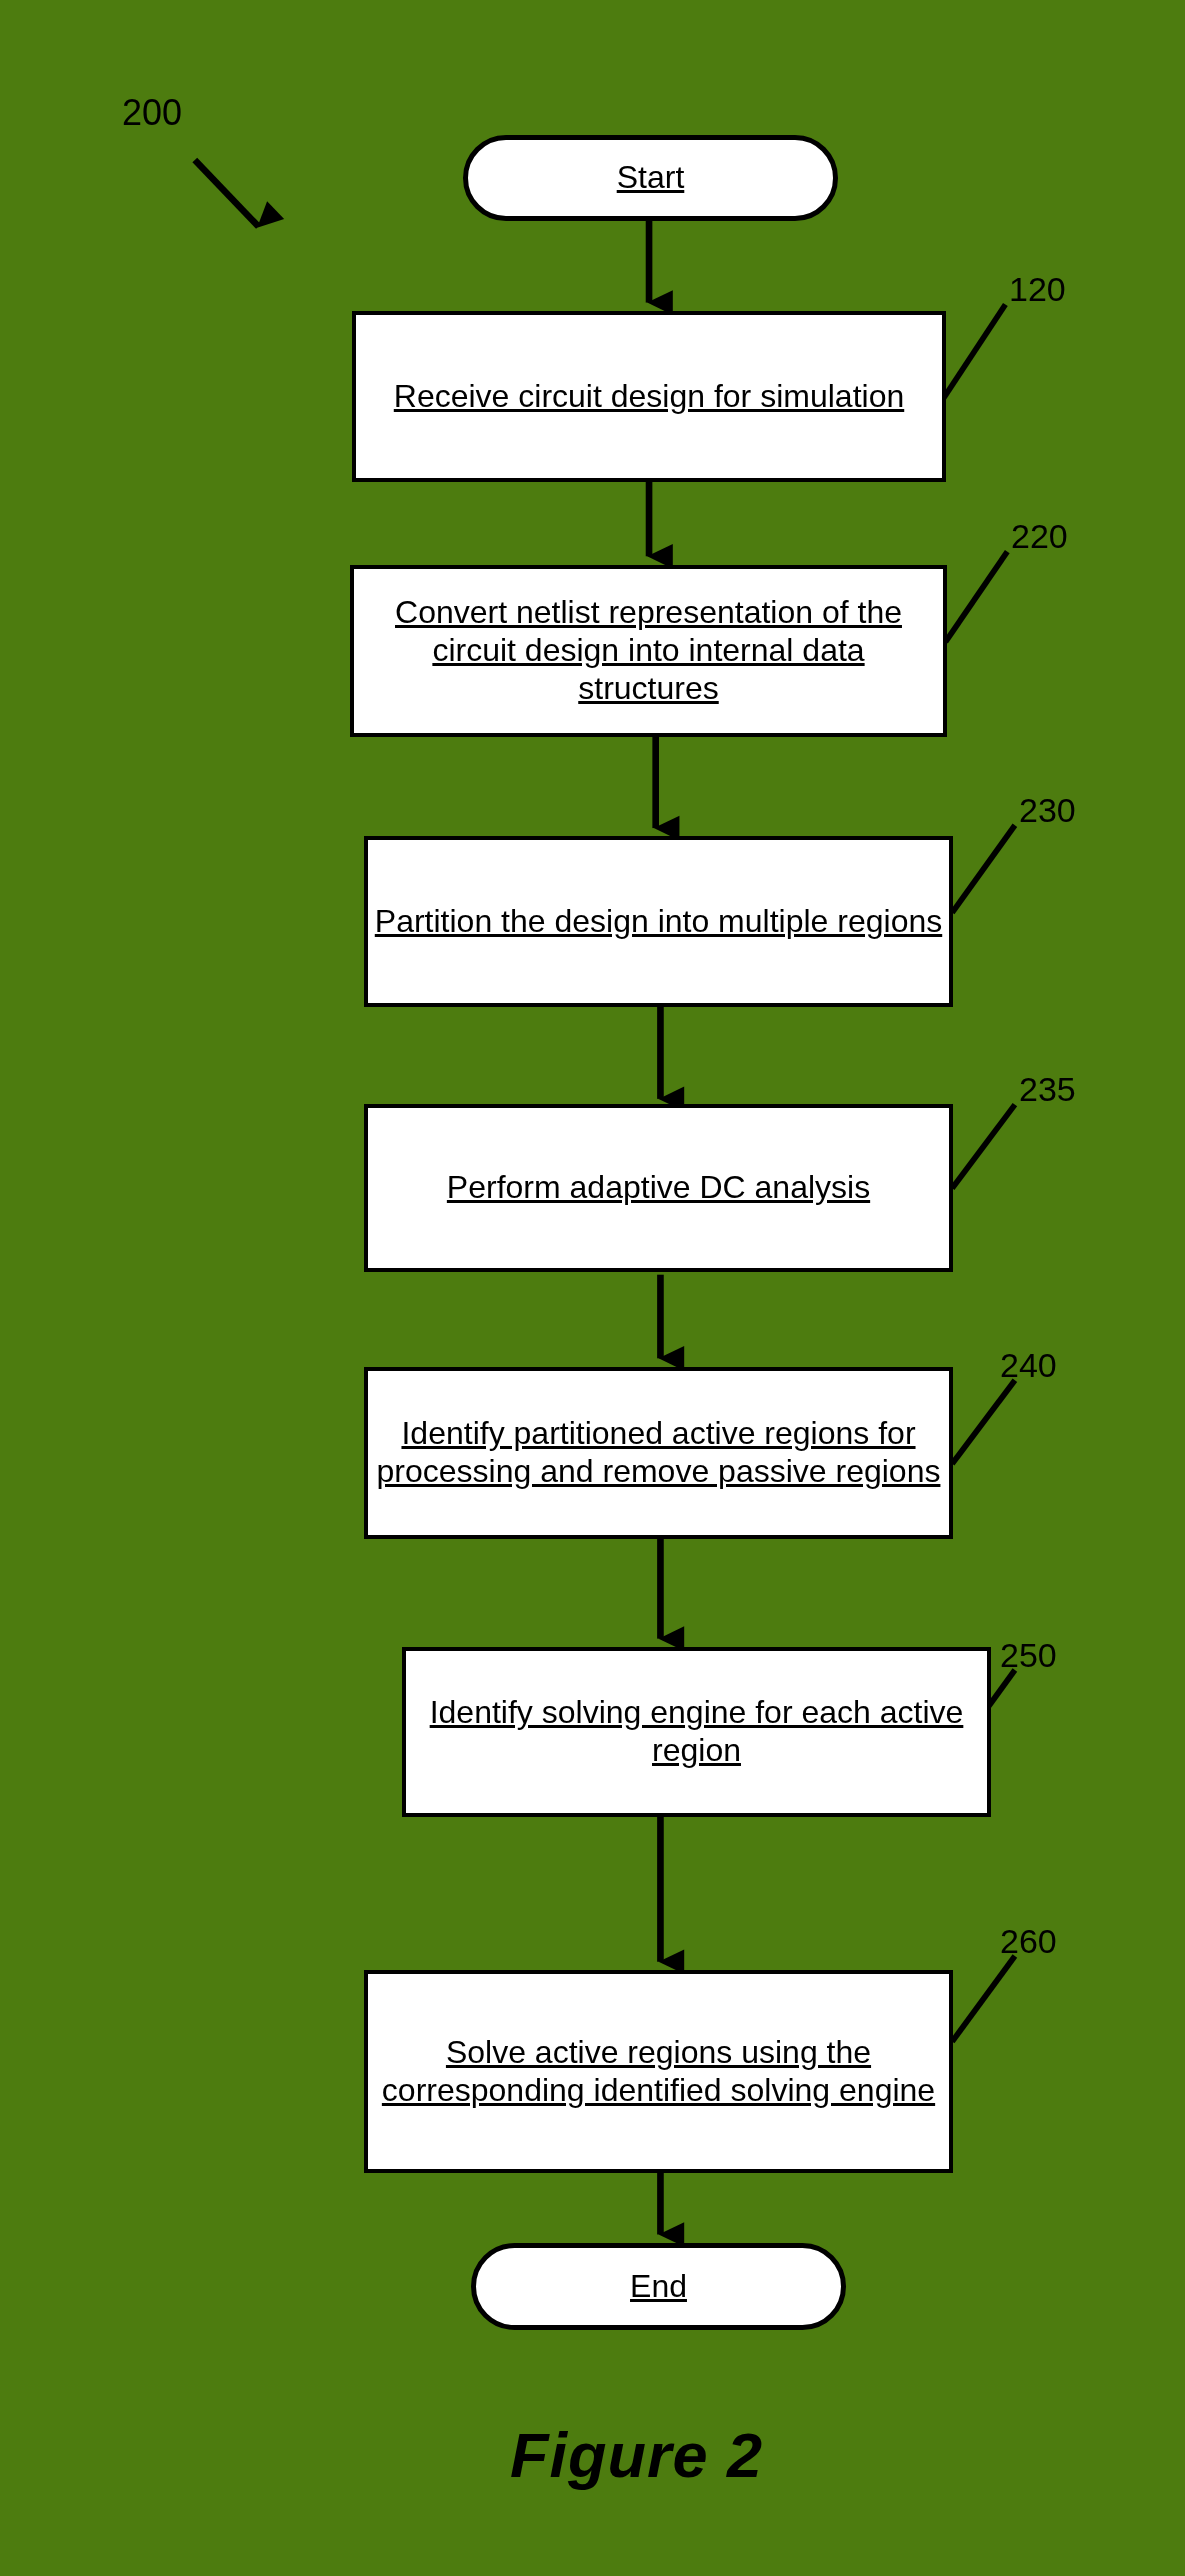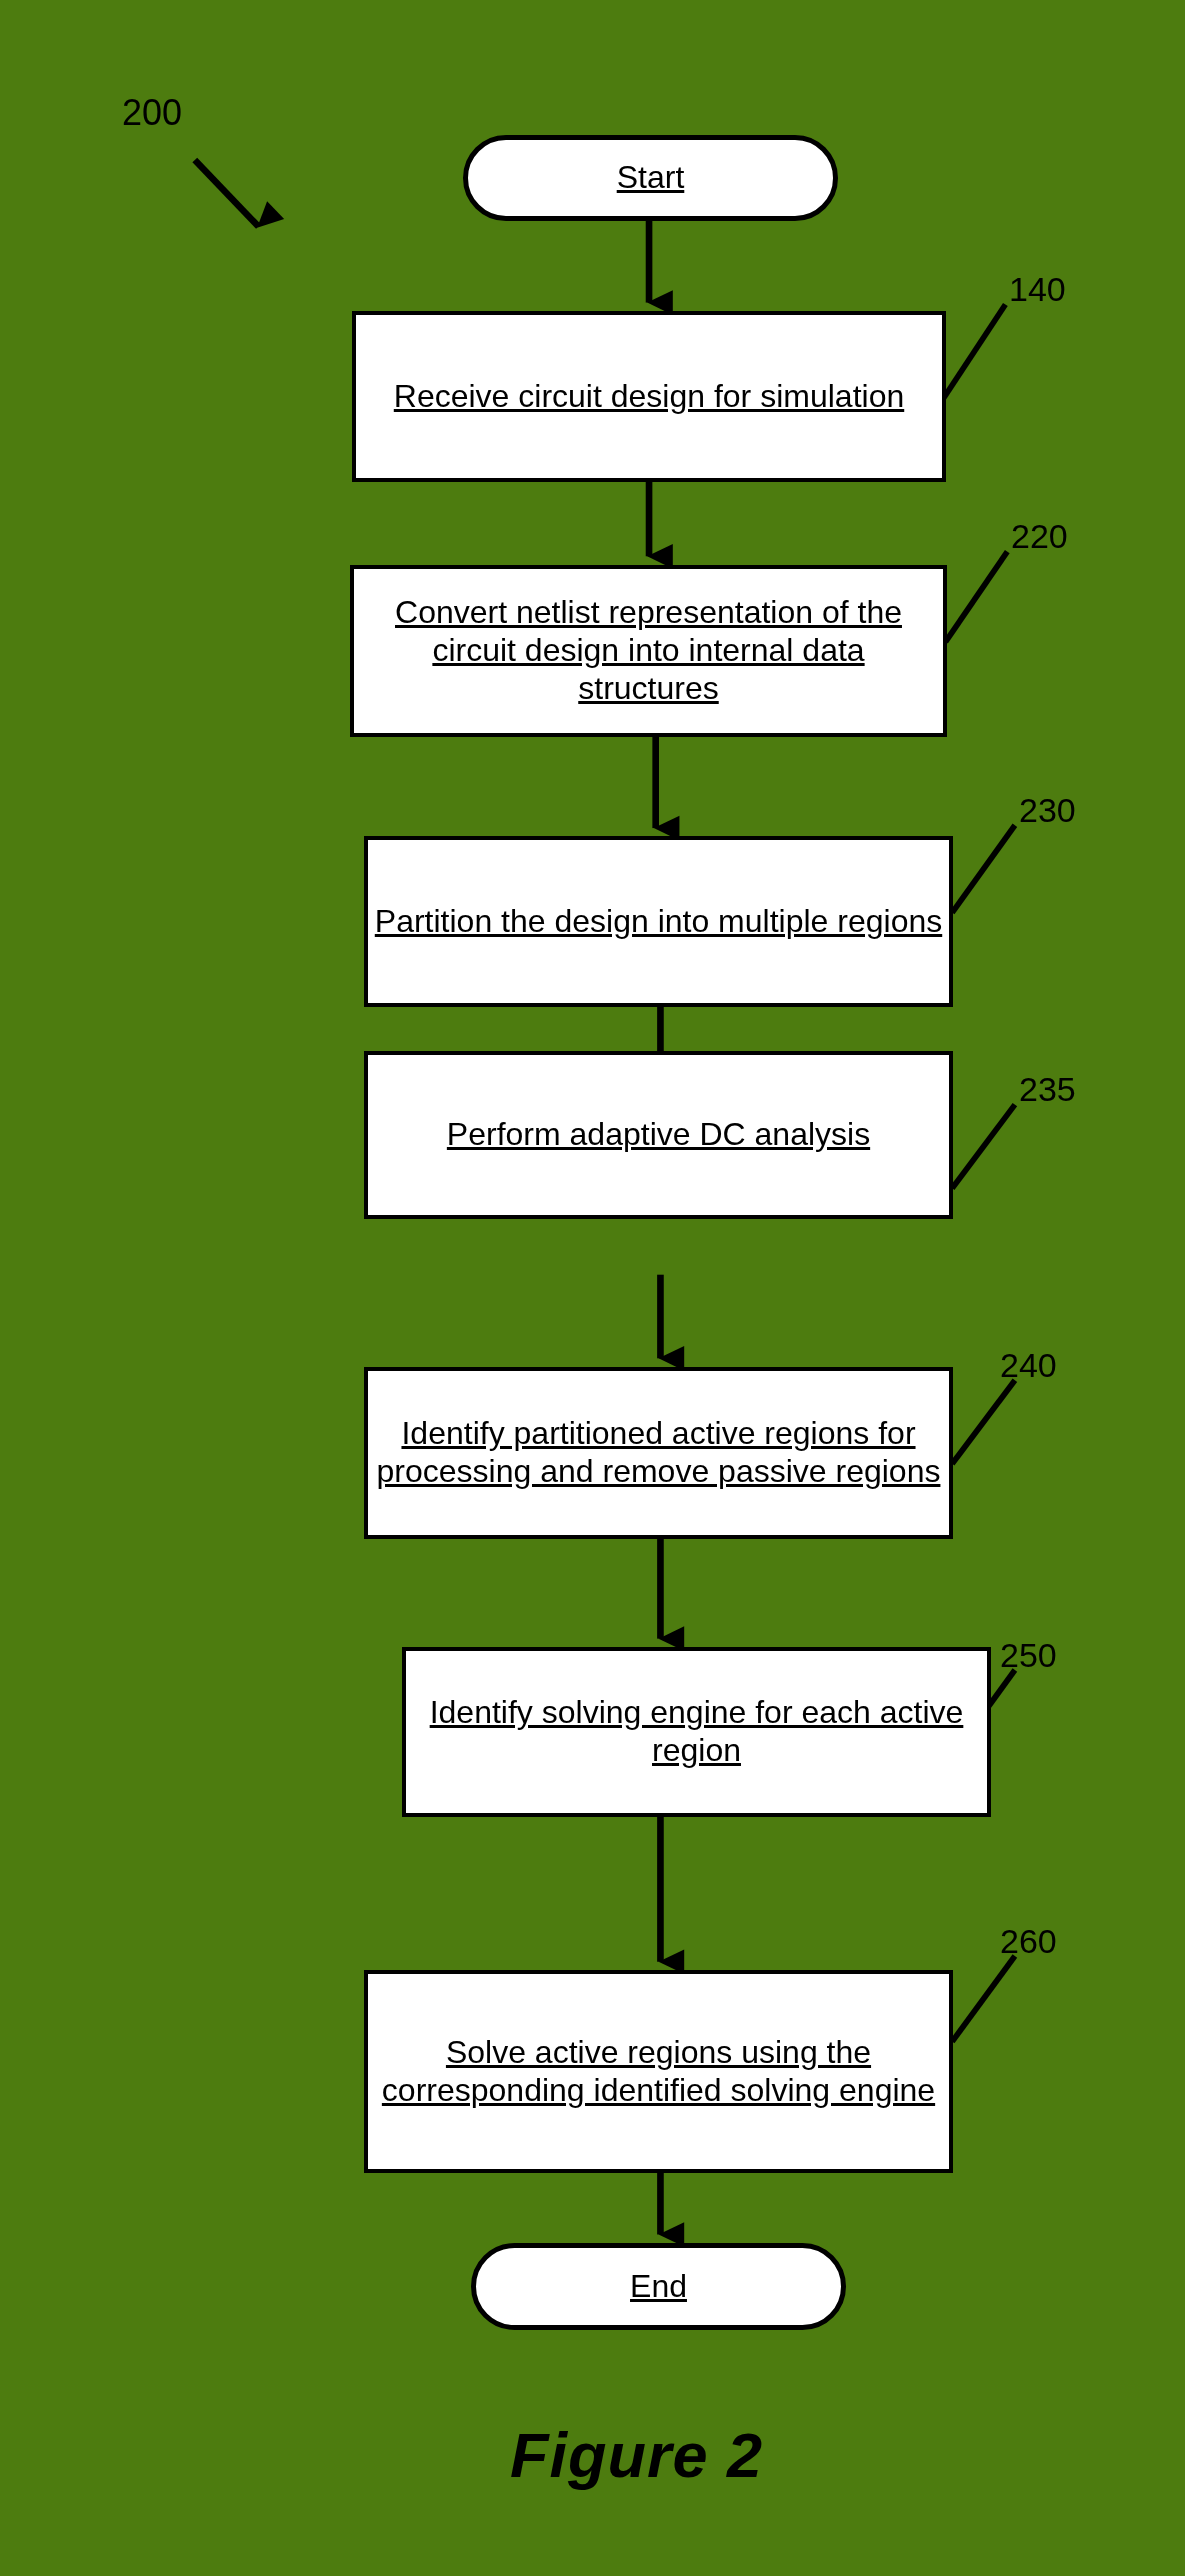--- a/index.html
+++ b/index.html
@@ -135,41 +135,41 @@
   </div>
 
   <div class="node process" style="left:364px; top:836px; width:589px; height:171px;">
     <span class="node-text">Partition the design into multiple regions</span>
   </div>
 
   <div class="node process" style="left:350px; top:565px; width:597px; height:172px;">
     <span class="node-text">Convert netlist representation of the circuit design into internal data structures</span>
   </div>
 
-  <div class="node process" style="left:364px; top:1051px; width:589px; height:168px;">
+  <div class="node process" style="left:364px; top:1104px; width:589px; height:168px;">
     <span class="node-text">Perform adaptive DC analysis</span>
   </div>
 
   <div class="node process" style="left:364px; top:1367px; width:589px; height:172px;">
     <span class="node-text">Identify partitioned active regions for processing and remove passive regions</span>
   </div>
 
   <div class="node process" style="left:364px; top:1647px; width:589px; height:170px;margin-left:38px;">
     <span class="node-text">Identify solving engine for each active region</span>
   </div>
 
   <div class="node process" style="left:364px; top:1970px; width:589px; height:203px;">
     <span class="node-text">Solve active regions using the corresponding identified solving engine</span>
   </div>
 
   <div class="node terminal" style="left:471px; top:2243px; width:375px; height:87px;">
     <span class="node-text">End</span>
   </div>
 
-  <div class="refnum" style="left:1009px; top:272px;">140</div>
+  <div class="refnum" style="left:1009px; top:272px;">120</div>
   <div class="refnum" style="left:1011px; top:519px;">220</div>
   <div class="refnum" style="left:1019px; top:793px;">230</div>
   <div class="refnum" style="left:1019px; top:1072px;">235</div>
   <div class="refnum" style="left:1000px; top:1348px;">240</div>
   <div class="refnum" style="left:1000px; top:1638px;">250</div>
   <div class="refnum" style="left:1000px; top:1924px;">260</div>
 
   <div id="figure-caption">Figure 2</div>
 
 </div>

